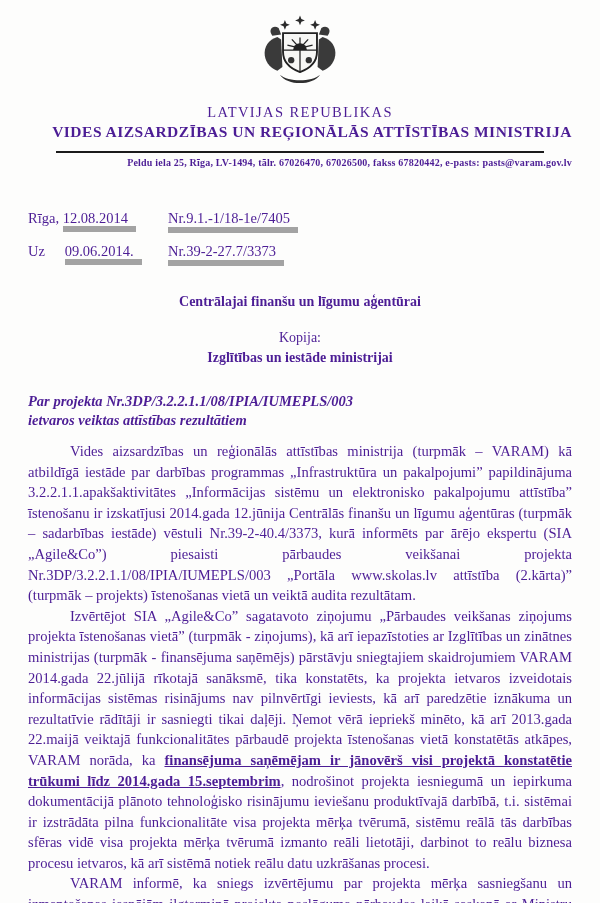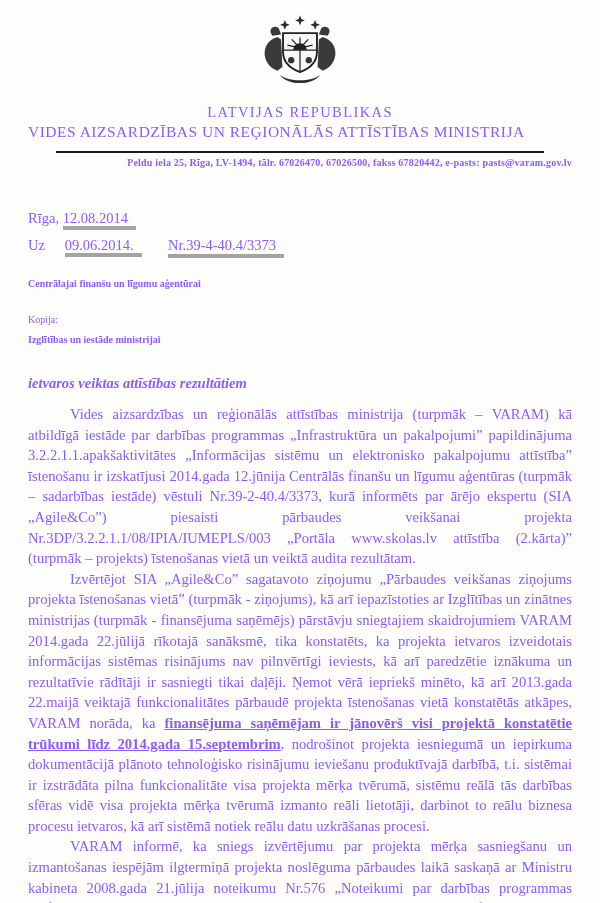--- a/index.html
+++ b/index.html
@@ -1,44 +1,44 @@
 <!DOCTYPE html>
 <html><head>
 <meta charset="utf-8">
 <style>
   html,body { margin:0; padding:0; background:#e8e8e8; }
   .page {
     position:relative; width:600px; height:903px; overflow:hidden;
-    background:#fdfdfc; color:#8b5cf6; margin:0 auto;
+    background:#fdfdfc; color:#4c1d95; margin:0 auto;
     font-family:"Liberation Serif","DejaVu Serif",serif;
   }
   .inner { padding:8px 28px 0 28px; }
 
   .crest-wrap { text-align:center; padding-top:6px; }
 
   .country {
     margin:10px 0 2px; text-align:center; font-size:14.5px;
     font-weight:normal; letter-spacing:1.4px;
   }
   .ministry {
-    margin:0; text-align:left; font-size:15.5px;
-    font-weight:normal; letter-spacing:0.5px; white-space:nowrap;
+    margin:0; text-align:right; font-size:15.5px;
+    font-weight:bold; letter-spacing:0.5px; white-space:nowrap;
   }
   .rule { border-top:2.5px solid #1b1b1b; margin:10px 28px 4px 28px; }
   .address {
     text-align:right; font-size:10px; font-weight:bold; letter-spacing:0.2px;
   }
 
   .refs { margin-top:42px; font-size:14.5px; }
   .ref-row { display:flex; margin-bottom:10px; align-items:baseline; }
   .c1 { width:140px; }
   .uz { display:inline-block; width:33px; }
-  .u  { border-bottom:4px solid #a3a3a3; padding-right:8px; }
+  .u  { border-bottom:6px solid #a3a3a3; padding-right:8px; }
 
-  .recipients { margin-top:16px; text-align:left; font-size:10px; line-height:20px; }
+  .recipients { margin-top:26px; text-align:center; font-size:14px; line-height:20px; }
   .recipients .bold { font-weight:bold; }
   .kopija { margin-top:16px; font-weight:normal; }
 
   .subject { margin-top:24px; font-weight:bold; font-style:italic;
              font-size:14.5px; line-height:19px; }
 
   .body-text { margin-top:11px; font-size:14.6px; line-height:20.6px;
                text-align:justify; }
   .body-text p { margin:0; text-indent:42px; }
   .bold-u { font-weight:bold; text-decoration:underline; }
@@ -86,37 +86,39 @@
     <div class="rule"></div>
 
     <div class="address">Peldu iela 25, Rīga, LV-1494, tālr. 67026470, 67026500, fakss 67820442, e-pasts: pasts@varam.gov.lv</div>
 
     <div class="refs">
       <div class="ref-row">
         <span class="c1">
           <span>Rīga,</span>
           <span class="u">12.08.2014</span>
         </span>
+        <span class="u">Nr.9.1.-1/18-1e/7405</span>
       </div>
       <div class="ref-row">
         <span class="c1">
           <span class="uz">Uz</span>
           <span class="u">09.06.2014.</span>
         </span>
-        <span class="u">Nr.39-4-40.4/3373</span>
+        <span class="u">Nr.39-2-27.7/3373</span>
       </div>
     </div>
 
     <div class="recipients">
       <div class="bold">Centrālajai finanšu un līgumu aģentūrai</div>
       <div class="kopija">Kopija:</div>
       <div class="bold">Izglītības un iestāde ministrijai</div>
     </div>
 
     <div class="subject">
+      <div>Par projekta Nr.3DP/3.2.2.1.1/08/IPIA/IUMEPLS/003</div>
       <div>ietvaros veiktas attīstības rezultātiem</div>
     </div>
 
     <div class="body-text">
       <p>Vides aizsardzības un reģionālās attīstības ministrija (turpmāk – VARAM) kā atbildīgā iestāde par darbības programmas „Infrastruktūra un pakalpojumi” papildinājuma 3.2.2.1.1.apakšaktivitātes „Informācijas sistēmu un elektronisko pakalpojumu attīstība” īstenošanu ir izskatījusi 2014.gada 12.jūnija Centrālās finanšu un līgumu aģentūras (turpmāk – sadarbības iestāde) vēstuli Nr.39-2-40.4/3373, kurā informēts par ārējo ekspertu (SIA „Agile&amp;Co”) piesaisti pārbaudes veikšanai projekta Nr.3DP/3.2.2.1.1/08/IPIA/IUMEPLS/003 „Portāla www.skolas.lv attīstība (2.kārta)” (turpmāk – projekts) īstenošanas vietā un veiktā audita rezultātam.</p>
       <p><span>Izvērtējot SIA „Agile&amp;Co” sagatavoto ziņojumu „Pārbaudes veikšanas ziņojums projekta īstenošanas vietā” (turpmāk - ziņojums), kā arī iepazīstoties ar Izglītības un zinātnes ministrijas (turpmāk - finansējuma saņēmējs) pārstāvju sniegtajiem skaidrojumiem VARAM 2014.gada 22.jūlijā rīkotajā sanāksmē, tika konstatēts, ka projekta ietvaros izveidotais informācijas sistēmas risinājums nav pilnvērtīgi ieviests, kā arī paredzētie iznākuma un rezultatīvie rādītāji ir sasniegti tikai daļēji. Ņemot vērā iepriekš minēto, kā arī 2013.gada 22.maijā veiktajā funkcionalitātes pārbaudē projekta īstenošanas vietā konstatētās atkāpes, VARAM norāda, ka </span><span class="bold-u">finansējuma saņēmējam ir jānovērš visi projektā konstatētie trūkumi līdz 2014.gada 15.septembrim</span><span>, nodrošinot projekta iesniegumā un iepirkuma dokumentācijā plānoto tehnoloģisko risinājumu ieviešanu produktīvajā darbībā, t.i. sistēmai ir izstrādāta pilna funkcionalitāte visa projekta mērķa tvērumā, sistēmu reālā tās darbības sfēras vidē visa projekta mērķa tvērumā izmanto reāli lietotāji, darbinot to reālu biznesa procesu ietvaros, kā arī sistēmā notiek reālu datu uzkrāšanas procesi.</span></p>
       <p>VARAM informē, ka sniegs izvērtējumu par projekta mērķa sasniegšanu un izmantošanas iespējām ilgtermiņā projekta noslēguma pārbaudes laikā saskaņā ar Ministru kabineta 2008.gada 21.jūlija noteikumu Nr.576 „Noteikumi par darbības programmas „Infrastruktūra un pakalpojumi” papildinājuma 3.2.2.1.1.apakšaktivitātes „Informācijas</p>
     </div>
 
   </div>

